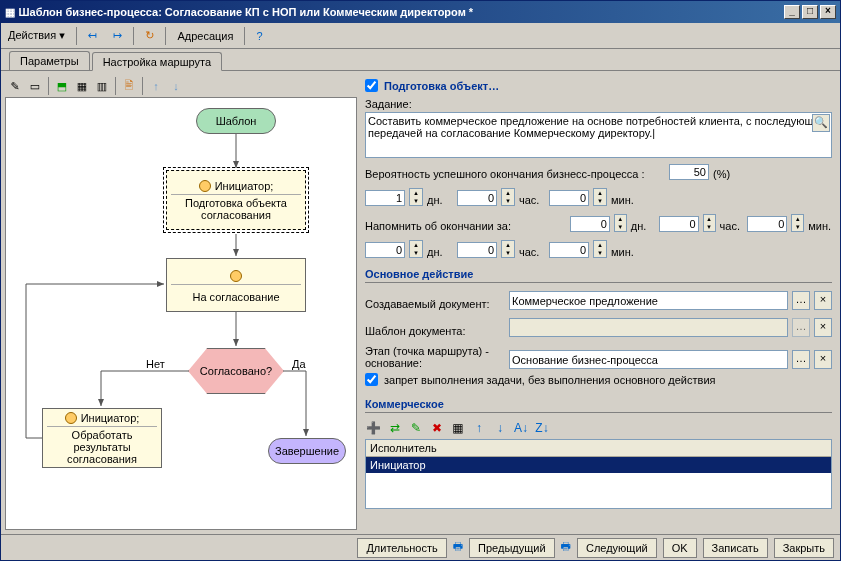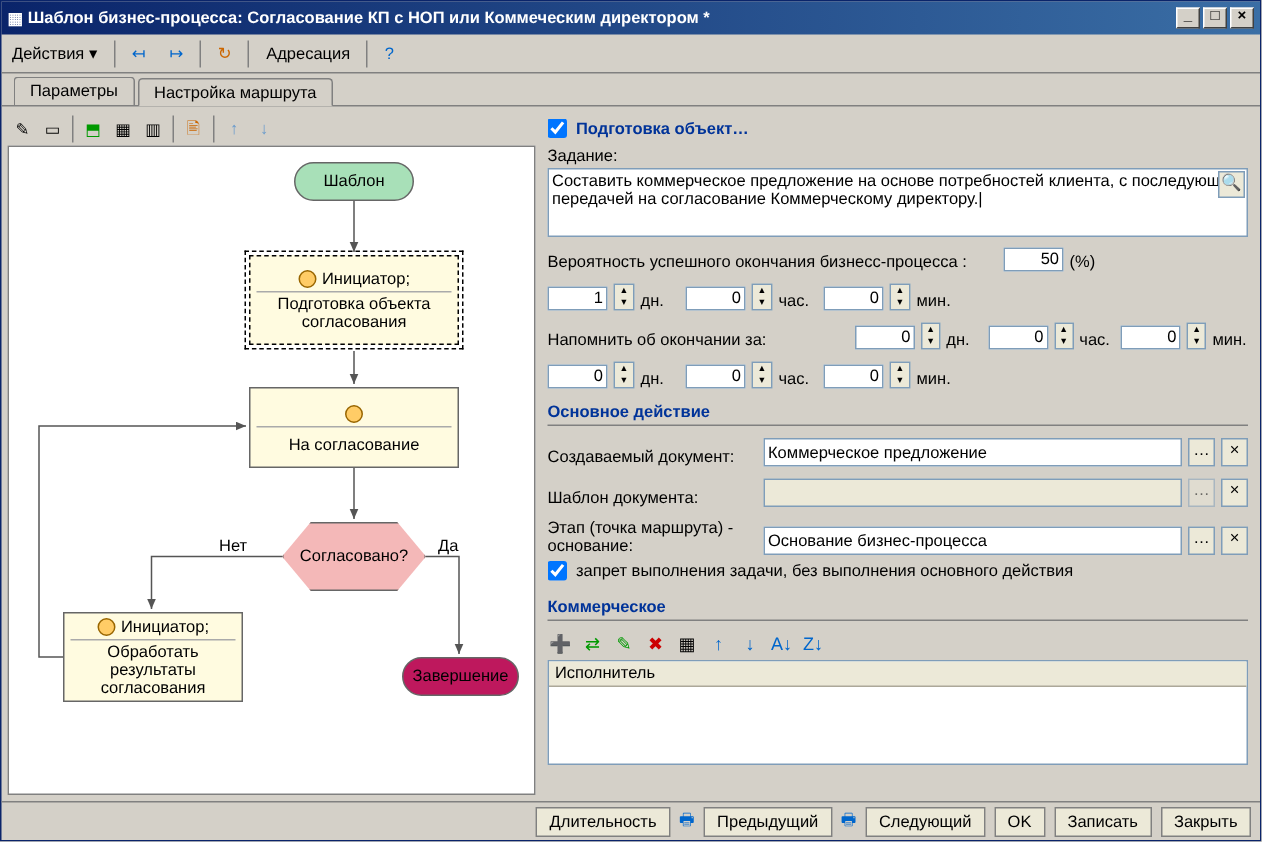--- a/index.html
+++ b/index.html
@@ -21,21 +21,21 @@
 .canvas{flex:1;border:1px solid #808080;background:#fff;position:relative;overflow:hidden}
 .node{position:absolute;border:1px solid #666;text-align:center;font-size:11px;display:flex;flex-direction:column;align-items:center;justify-content:center;padding:4px}
 .start{left:190px;top:10px;width:80px;height:26px;background:#a8e0b8;border-radius:13px}
 .init{left:160px;top:72px;width:140px;height:60px;background:#fffbe0;border:1px dashed #000;outline:1px dashed #000;outline-offset:2px}
 .init .hdr{width:100%;border-bottom:1px solid #aaa;padding-bottom:2px;margin-bottom:2px;display:flex;align-items:center;justify-content:center;gap:4px}
 .task{left:160px;top:160px;width:140px;height:54px;background:#fffbe0}
 .task .hdr{width:100%;height:18px;border-bottom:1px solid #aaa;margin-bottom:6px;display:flex;align-items:center;justify-content:center}
 .dec{left:182px;top:250px;width:96px;height:46px;background:#f4b8b8;transform:rotate(0);clip-path:polygon(20% 0,80% 0,100% 50%,80% 100%,20% 100%,0 50%)}
 .res{left:36px;top:310px;width:120px;height:60px;background:#fffbe0}
 .res .hdr{width:100%;border-bottom:1px solid #aaa;padding-bottom:2px;margin-bottom:2px;display:flex;align-items:center;justify-content:center;gap:4px}
-.end{left:262px;top:340px;width:78px;height:26px;background:#be185d;border-radius:13px}
+.end{left:262px;top:340px;width:78px;height:26px;background:#c4b5fd;border-radius:13px}
 .lbl{position:absolute;font-size:11px;background:transparent}
 svg.flow{position:absolute;left:0;top:0;width:100%;height:100%;pointer-events:none}
 .right{flex:1;display:flex;flex-direction:column;padding:4px;overflow:auto}
 .chk{display:flex;align-items:center;gap:6px;margin-bottom:6px}
 .chk input{width:13px;height:13px}
 .chk .t{color:#003399;font-weight:bold}
 .flab{margin-bottom:2px}
 .tarea{width:100%;height:46px;border:1px solid #7f9db9;padding:2px;resize:none;font-size:11px}
 .row{display:flex;align-items:flex-end;margin:4px 0;gap:4px}
 .row .l{width:220px}
@@ -263,20 +263,21 @@
 <span class="ei" style="color:#009900">✎</span>
 <span class="ei" style="color:#cc0000">✖</span>
 <span class="ei">▦</span>
 <span class="ei" style="color:#0066cc">↑</span>
 <span class="ei" style="color:#0066cc">↓</span>
 <span class="ei" style="color:#0066cc">A↓</span>
 <span class="ei" style="color:#0066cc">Z↓</span>
 </div>
 <div class="grid">
 <div class="ghdr">Исполнитель</div>
+<div class="grow">Инициатор</div>
 </div>
 </div>
 </div>
 
 <div class="footer">
 <span class="fbtn">Длительность</span>
 <span style="color:#0066cc">🖶</span>
 <span class="fbtn">Предыдущий</span>
 <span style="color:#0066cc">🖶</span>
 <span class="fbtn">Следующий</span>

